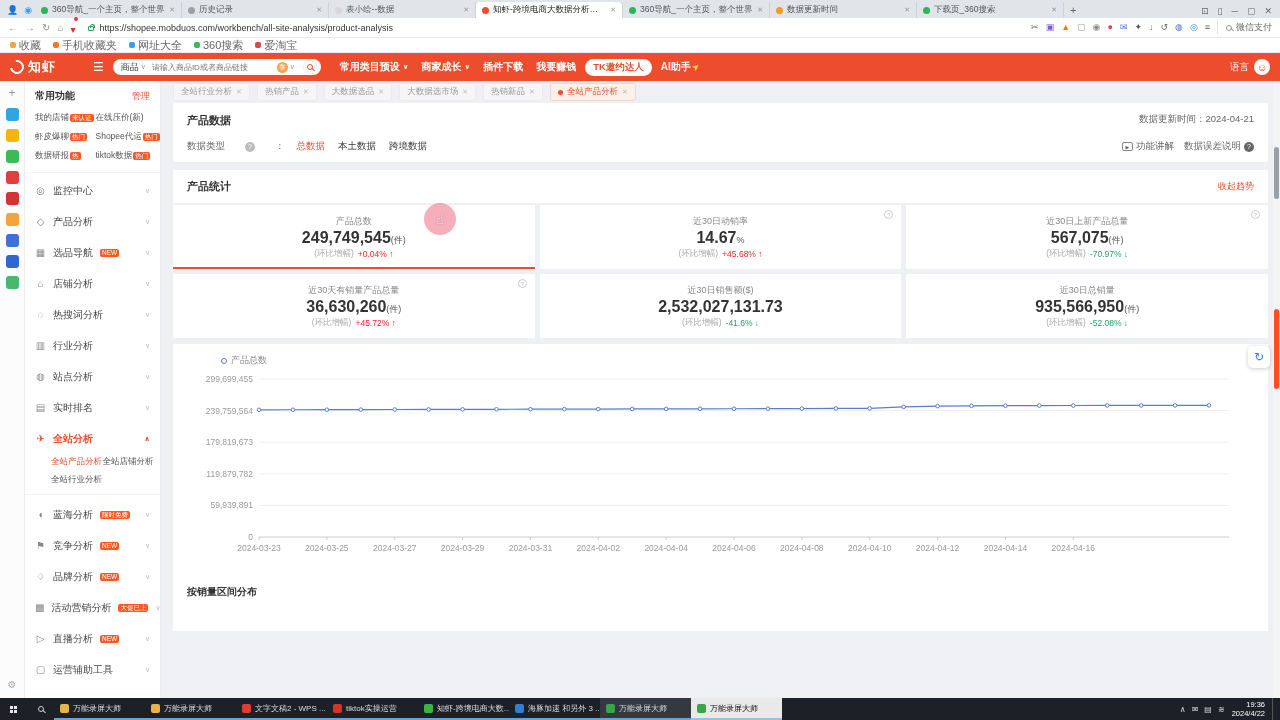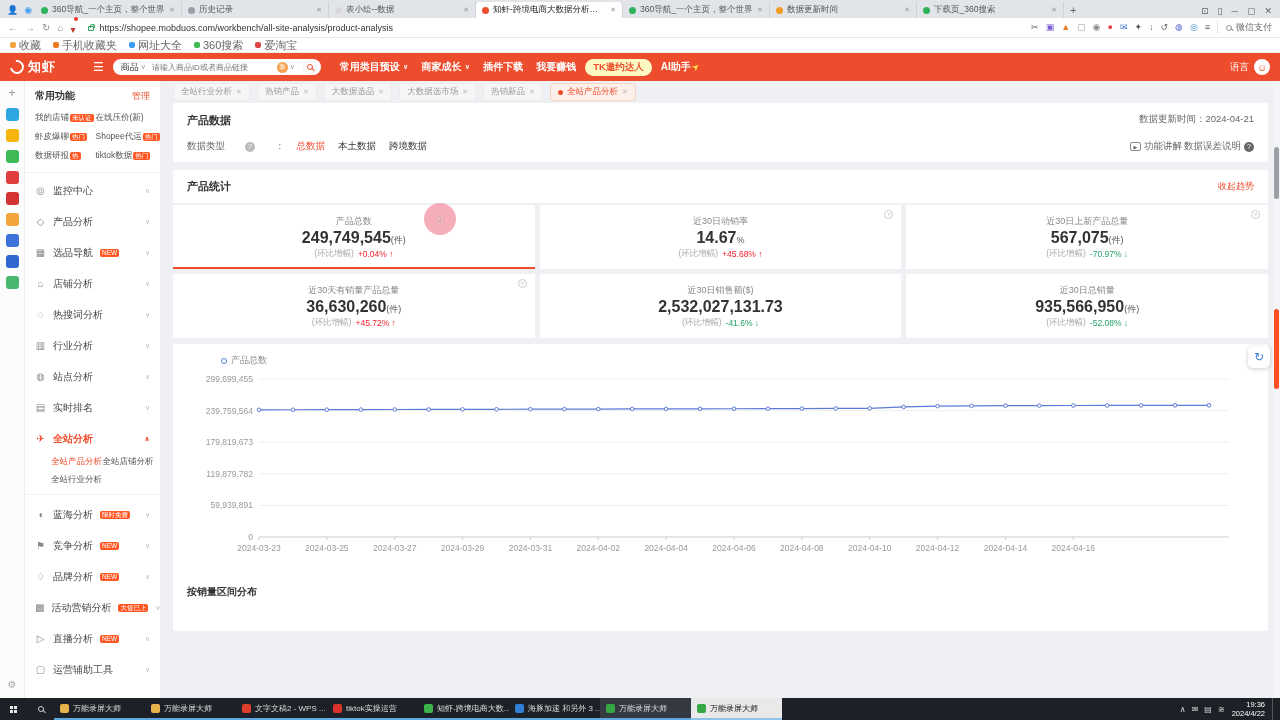--- a/index.html
+++ b/index.html
@@ -42,21 +42,21 @@
   .hs-cat{font-size:9px;color:#333;}
   .hs-car{font-size:7px;color:#999;margin:0 4px 0 2px;}
   .hsearch input{border:none;outline:none;flex:1;font-size:8px;color:#333;min-width:10px;font-family:inherit;}
   .hs-flag{width:11px;height:11px;border-radius:50%;background:#f6a14d;color:#fff;font-size:7px;display:flex;align-items:center;justify-content:center;}
   .hs-btn{width:14px;height:14px;border:1px solid #eee;border-radius:50%;display:flex;align-items:center;justify-content:center;margin-left:4px;background:#fff;}
   .hs-btn .mag{border-color:#ee4d2d;}
   .hs-btn .mag::after{background:#ee4d2d;}
   .hnav{display:flex;align-items:flex-end;gap:13px;font-size:10px;font-weight:bold;margin-left:10px;}
   .hnav-item{display:flex;align-items:center;gap:3px;}
   .hn-car{font-size:7px;opacity:.85;}
-  .tkpill{background:#fef9c3;color:#ee4d2d;border-radius:9px;padding:2px 8px;font-size:9.5px;font-weight:bold;}
+  .tkpill{background:#ffffff;color:#ee4d2d;border-radius:9px;padding:2px 8px;font-size:9.5px;font-weight:bold;}
   .ai{display:flex;align-items:center;font-size:10px;font-weight:bold;}
   .ai-rocket{color:#ffd94d;font-size:9px;transform:rotate(-40deg);display:inline-block;margin-left:1px;}
   .hright{margin-left:auto;display:flex;align-items:center;gap:5px;font-size:9.5px;}
   .avatar{width:16px;height:16px;border-radius:50%;background:#fff;color:#ee4d2d;display:flex;align-items:center;justify-content:center;font-size:10px;}
   
   .main{display:flex;height:617px;position:relative;}
   .leftstrip{width:25px;background:#fcfcfc;border-right:1px solid #ededed;display:flex;flex-direction:column;align-items:center;padding-top:5px;gap:8px;}
   .ls-plus{color:#999;font-size:12px;}
   .ls-ico{width:13px;height:13px;border-radius:3px;}
   .ls-gear{margin-top:auto;margin-bottom:8px;color:#aaa;font-size:10px;}
@@ -84,21 +84,21 @@
   .pill.active{background:#fdf0ea;border-color:#f7d5c5;color:#ee4d2d;}
   .pill.active .dot{width:5px;height:5px;border-radius:50%;background:#ee4d2d;}
   
   .pd-card{background:#fff;border-radius:2px;padding:10px 14px 9px;display:flex;justify-content:space-between;}
   .pd-title{font-size:11px;font-weight:bold;color:#333;}
   .pd-row{margin-top:12px;display:flex;align-items:center;gap:12px;font-size:9.5px;color:#666;}
   .qmark{width:10px;height:10px;border-radius:50%;background:#bbb;color:#fff;font-size:7px;display:inline-flex;align-items:center;justify-content:center;}
   .dt-opt{color:#333;}
   .dt-opt.active{color:#ee4d2d;}
   .pd-right{text-align:right;font-size:9.5px;color:#666;display:flex;flex-direction:column;justify-content:space-between;}
-  .pd-links{display:flex;align-items:center;gap:2px;justify-content:flex-end;}
+  .pd-links{display:flex;align-items:center;gap:10px;justify-content:flex-end;}
   .playbox{display:inline-flex;align-items:center;justify-content:center;width:11px;height:9px;border:1px solid #888;border-radius:2px;font-size:5px;color:#666;}
   
   .sec-head{background:#fff;margin-top:8px;padding:9px 14px;display:flex;justify-content:space-between;align-items:center;}
   .sec-title{font-size:11px;font-weight:bold;color:#333;}
   .collapse{font-size:9px;color:#ee4d2d;}
   .statgrid{display:grid;grid-template-columns:repeat(3,1fr);gap:5px;margin-top:2px;}
   .scard{background:#fff;height:64px;position:relative;display:flex;flex-direction:column;align-items:center;justify-content:center;}
   .scard.selected::after{content:'';position:absolute;left:0;right:0;bottom:0;height:2px;background:#ee4d2d;}
   .sc-label{font-size:9px;color:#888;}
   .sc-value{font-size:16px;font-weight:bold;color:#333;margin:1px 0;}

